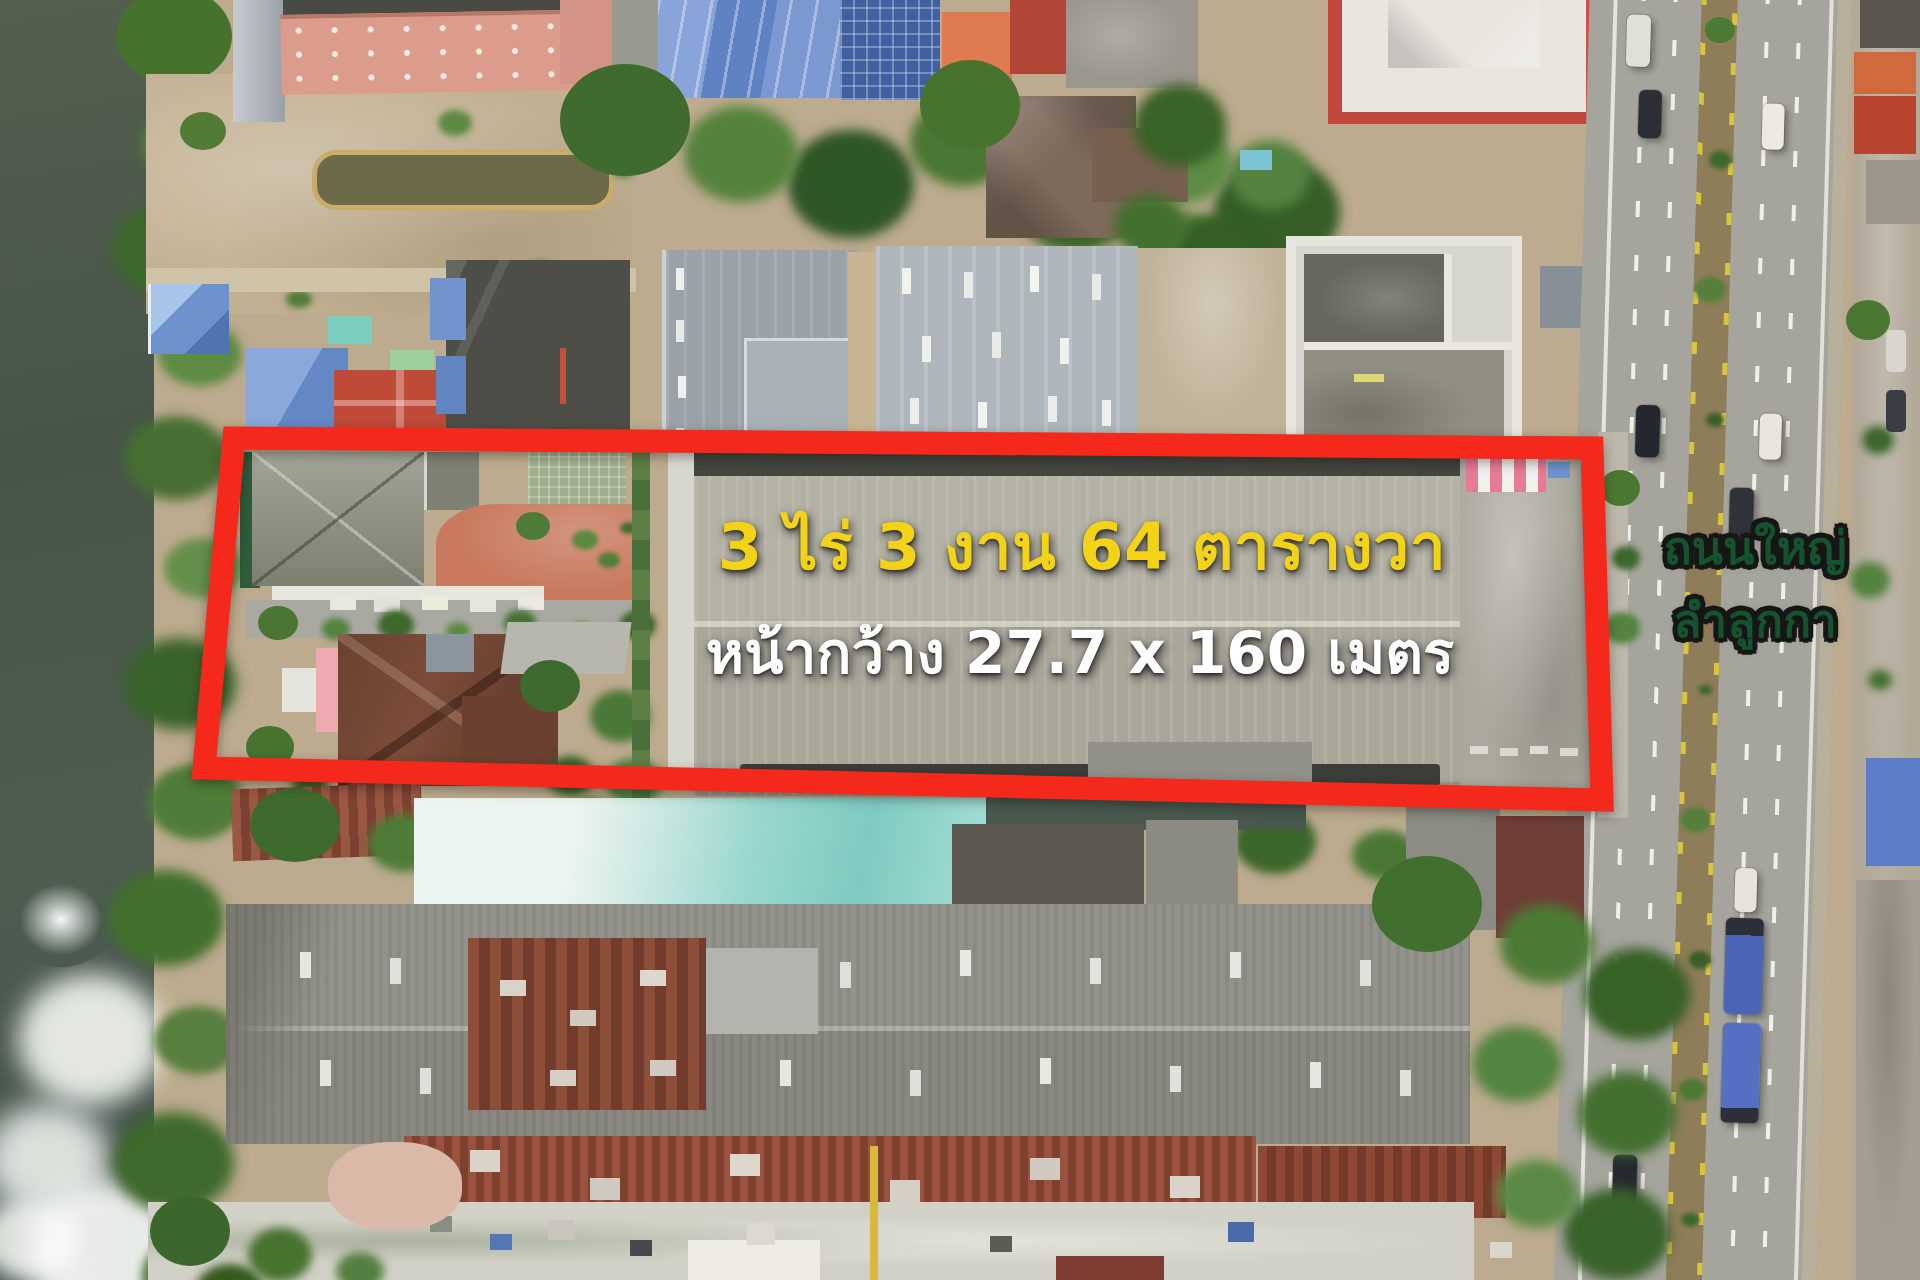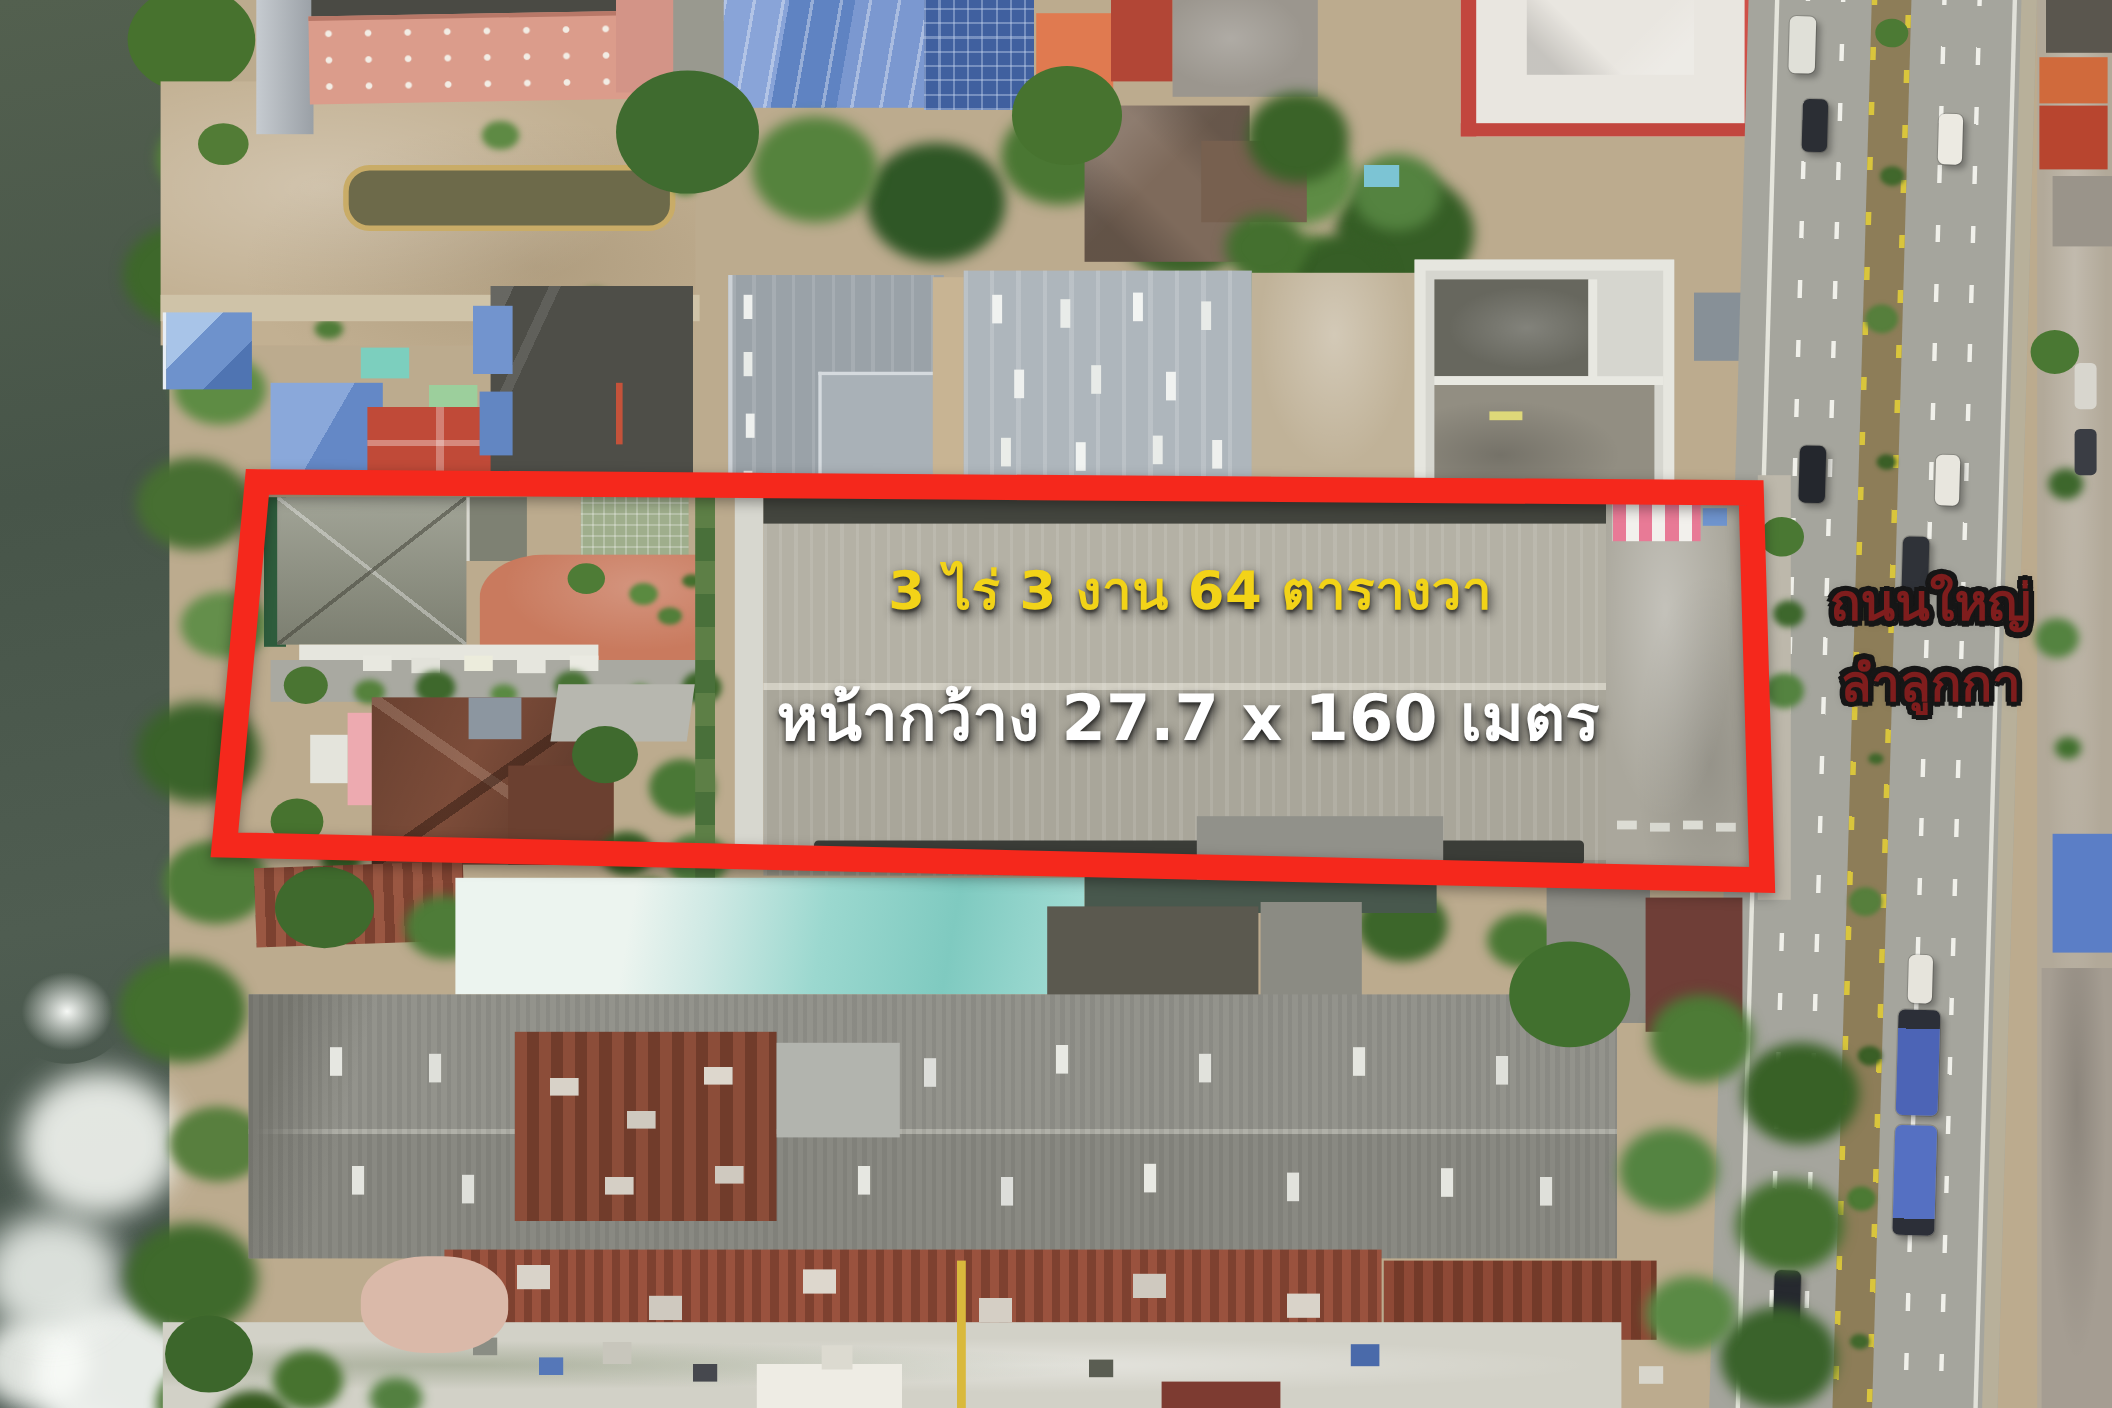--- a/index.html
+++ b/index.html
@@ -268,27 +268,27 @@
   #pinksand{left:328px;top:1142px;width:134px;height:88px;background:#dab9a9;border-radius:45%;}
   #redroofbtm{left:1056px;top:1256px;width:108px;height:24px;background:#7d3b31;}
   #bltrees{left:150px;top:1196px;width:80px;height:70px;border-radius:50%;background:#3c662b;
     box-shadow:90px 24px 10px -8px #47732f,170px 40px 10px -16px #538040,40px 64px 10px -4px #35591f;}
   #brtrees{left:1372px;top:856px;width:110px;height:96px;border-radius:50%;background:#41702e;
     box-shadow:120px 40px 12px -8px #4d7b36,210px 90px 12px -2px #386126,90px 160px 12px -10px #548441,
       200px 210px 12px -6px #44702f,110px 290px 12px -14px #5a8a45,190px 330px 12px -2px #3a632b;}
   
   #plotsvg{left:0;top:0;width:1920px;height:1280px;filter:drop-shadow(0 4px 6px rgba(0,0,0,.35));}
   #arealabel{left:672px;top:512px;width:820px;text-align:center;line-height:1.1;
-    font-size:48px;font-weight:800;color:#f2d318;letter-spacing:.5px;
+    font-size:64px;font-weight:800;color:#f2d318;letter-spacing:.5px;
     text-shadow:2px 4px 10px rgba(25,25,25,.85),0 2px 3px rgba(0,0,0,.55);}
   #frontlabel{left:660px;top:620px;width:840px;text-align:center;line-height:1.15;
     font-size:58px;font-weight:800;color:#ffffff;
     text-shadow:2px 4px 10px rgba(25,25,25,.85),0 2px 3px rgba(0,0,0,.55);}
   #roadlabel{left:1630px;top:512px;width:250px;text-align:center;line-height:1.58;
-    font-size:46px;font-weight:800;color:#7f1d1d;
+    font-size:46px;font-weight:800;color:#14532d;
     text-shadow:-4px -4px 0 #161616,4px -4px 0 #161616,-4px 4px 0 #161616,4px 4px 0 #161616,
       -5px 0 0 #161616,5px 0 0 #161616,0 -5px 0 #161616,0 5px 0 #161616,0 0 10px rgba(0,0,0,.4);}
 </style>
 </head>
 <body>
 
 <div class="stage">
 
   <div class="abs" id="water"></div>
   <div class="abs" id="foam"></div>

